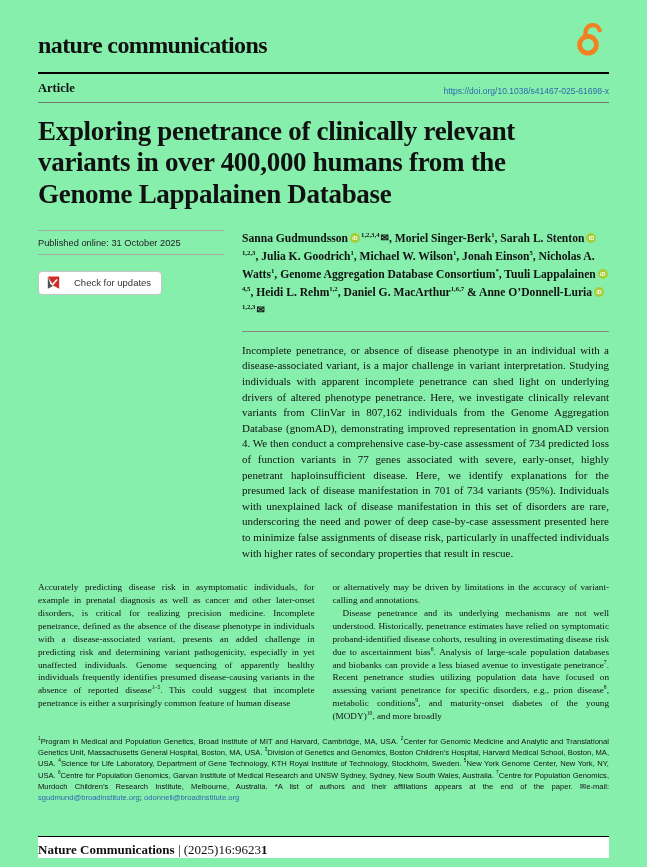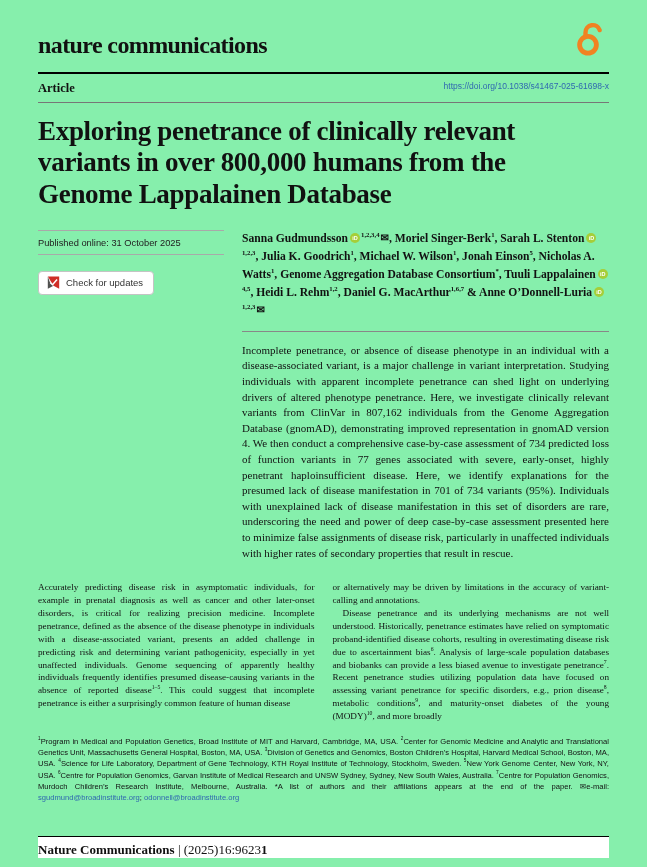--- a/index.html
+++ b/index.html
@@ -6,33 +6,33 @@
   * { margin:0; padding:0; box-sizing:border-box; }
   body { background:#ffffff; font-family:"Liberation Serif", serif; color:#111; }
   .page { width:647px; height:867px; margin:0 auto; background:#86efac; padding:22px 38px 0 38px; position:relative; overflow:hidden; }
 
   .masthead { display:flex; justify-content:space-between; align-items:flex-start; height:48px; }
   .journal { font-weight:700; font-size:24px; letter-spacing:-0.6px; margin-top:10px; }
   .oa-logo { width:36px; height:36px; }
   .oa { stroke: var(--oa-orange, #f08222); }
 
   .rule-thick { border-top:2px solid #000; margin-top:2px; }
-  .article-row { display:flex; justify-content:space-between; align-items:flex-start; padding:7px 0 6px; }
+  .article-row { display:flex; justify-content:space-between; align-items:flex-end; padding:7px 0 6px; }
   .article-label { font-size:12.5px; font-weight:700; }
   .doi { font-family:"Liberation Sans", sans-serif; font-size:8.5px; color:var(--link, #3069b0); text-decoration:none; cursor:pointer; }
   .rule-thin { border-top:1px solid #777; }
 
   .title { font-size:27px; font-weight:700; line-height:1.16; letter-spacing:-0.3px; margin:13px 0 20px; }
   .tline { display:block; }
 
   .info { display:flex; gap:18px; }
   .info-left { width:186px; flex:0 0 186px; }
   .dates { border-top:1px solid #a9a9a9; }
   .date-row { font-family:"Liberation Sans", sans-serif; font-size:9.3px; color:#222; padding:7px 0 6px; border-bottom:1px solid #a9a9a9; }
-  .check-badge { margin-top:16px; display:inline-flex; align-items:center; gap:6px; border:1px solid #c4c4c4; border-radius:4px; padding:4px 10px 4px 8px; cursor:pointer; background:#fff; }
+  .check-badge { margin-top:16px; display:inline-flex; align-items:center; gap:14px; border:1px solid #c4c4c4; border-radius:4px; padding:4px 10px 4px 8px; cursor:pointer; background:#fff; }
   .check-badge .cb-label { font-family:"Liberation Sans", sans-serif; font-size:9.5px; color:#333; }
   .cm-a { fill: var(--crossmark-red, #cf2e27); }
   .cm-b { fill: var(--crossmark-dark, #3d3d3c); }
 
   .info-right { flex:1; min-width:0; }
   .authors { font-size:11.6px; font-weight:700; line-height:1.55; padding-bottom:11px; }
   .authors sup { font-size:0.58em; }
   sup { line-height:0; }
   .orcid { display:inline-block; width:10px; height:10px; border-radius:50%; background:var(--orcid-green, #a6ce39); color:#fff; font-size:5.5px; font-weight:700; text-align:center; line-height:10px; vertical-align:2px; margin:0 1px 0 2px; font-family:"Liberation Sans", sans-serif; cursor:pointer; }
   .mailicon { font-size:10px; vertical-align:1px; margin-left:1px; cursor:pointer; }
@@ -68,21 +68,21 @@
 
   <div class="article-row">
     <span class="article-label">Article</span>
     <a class="doi" href="#">https://doi.org/10.1038/s41467-025-61698-x</a>
   </div>
 
   <div class="rule-thin"></div>
 
   <h1 class="title">
     <span class="tline">Exploring penetrance of clinically relevant</span>
-    <span class="tline">variants in over 800,000 humans from the</span>
+    <span class="tline">variants in over 400,000 humans from the</span>
     <span class="tline">Genome Lappalainen Database</span>
   </h1>
 
   <div class="info">
     <div class="info-left">
       <div class="dates">
         <div class="date-row">
           <span>Published online:</span>
           <span>31 October 2025</span>
         </div>

